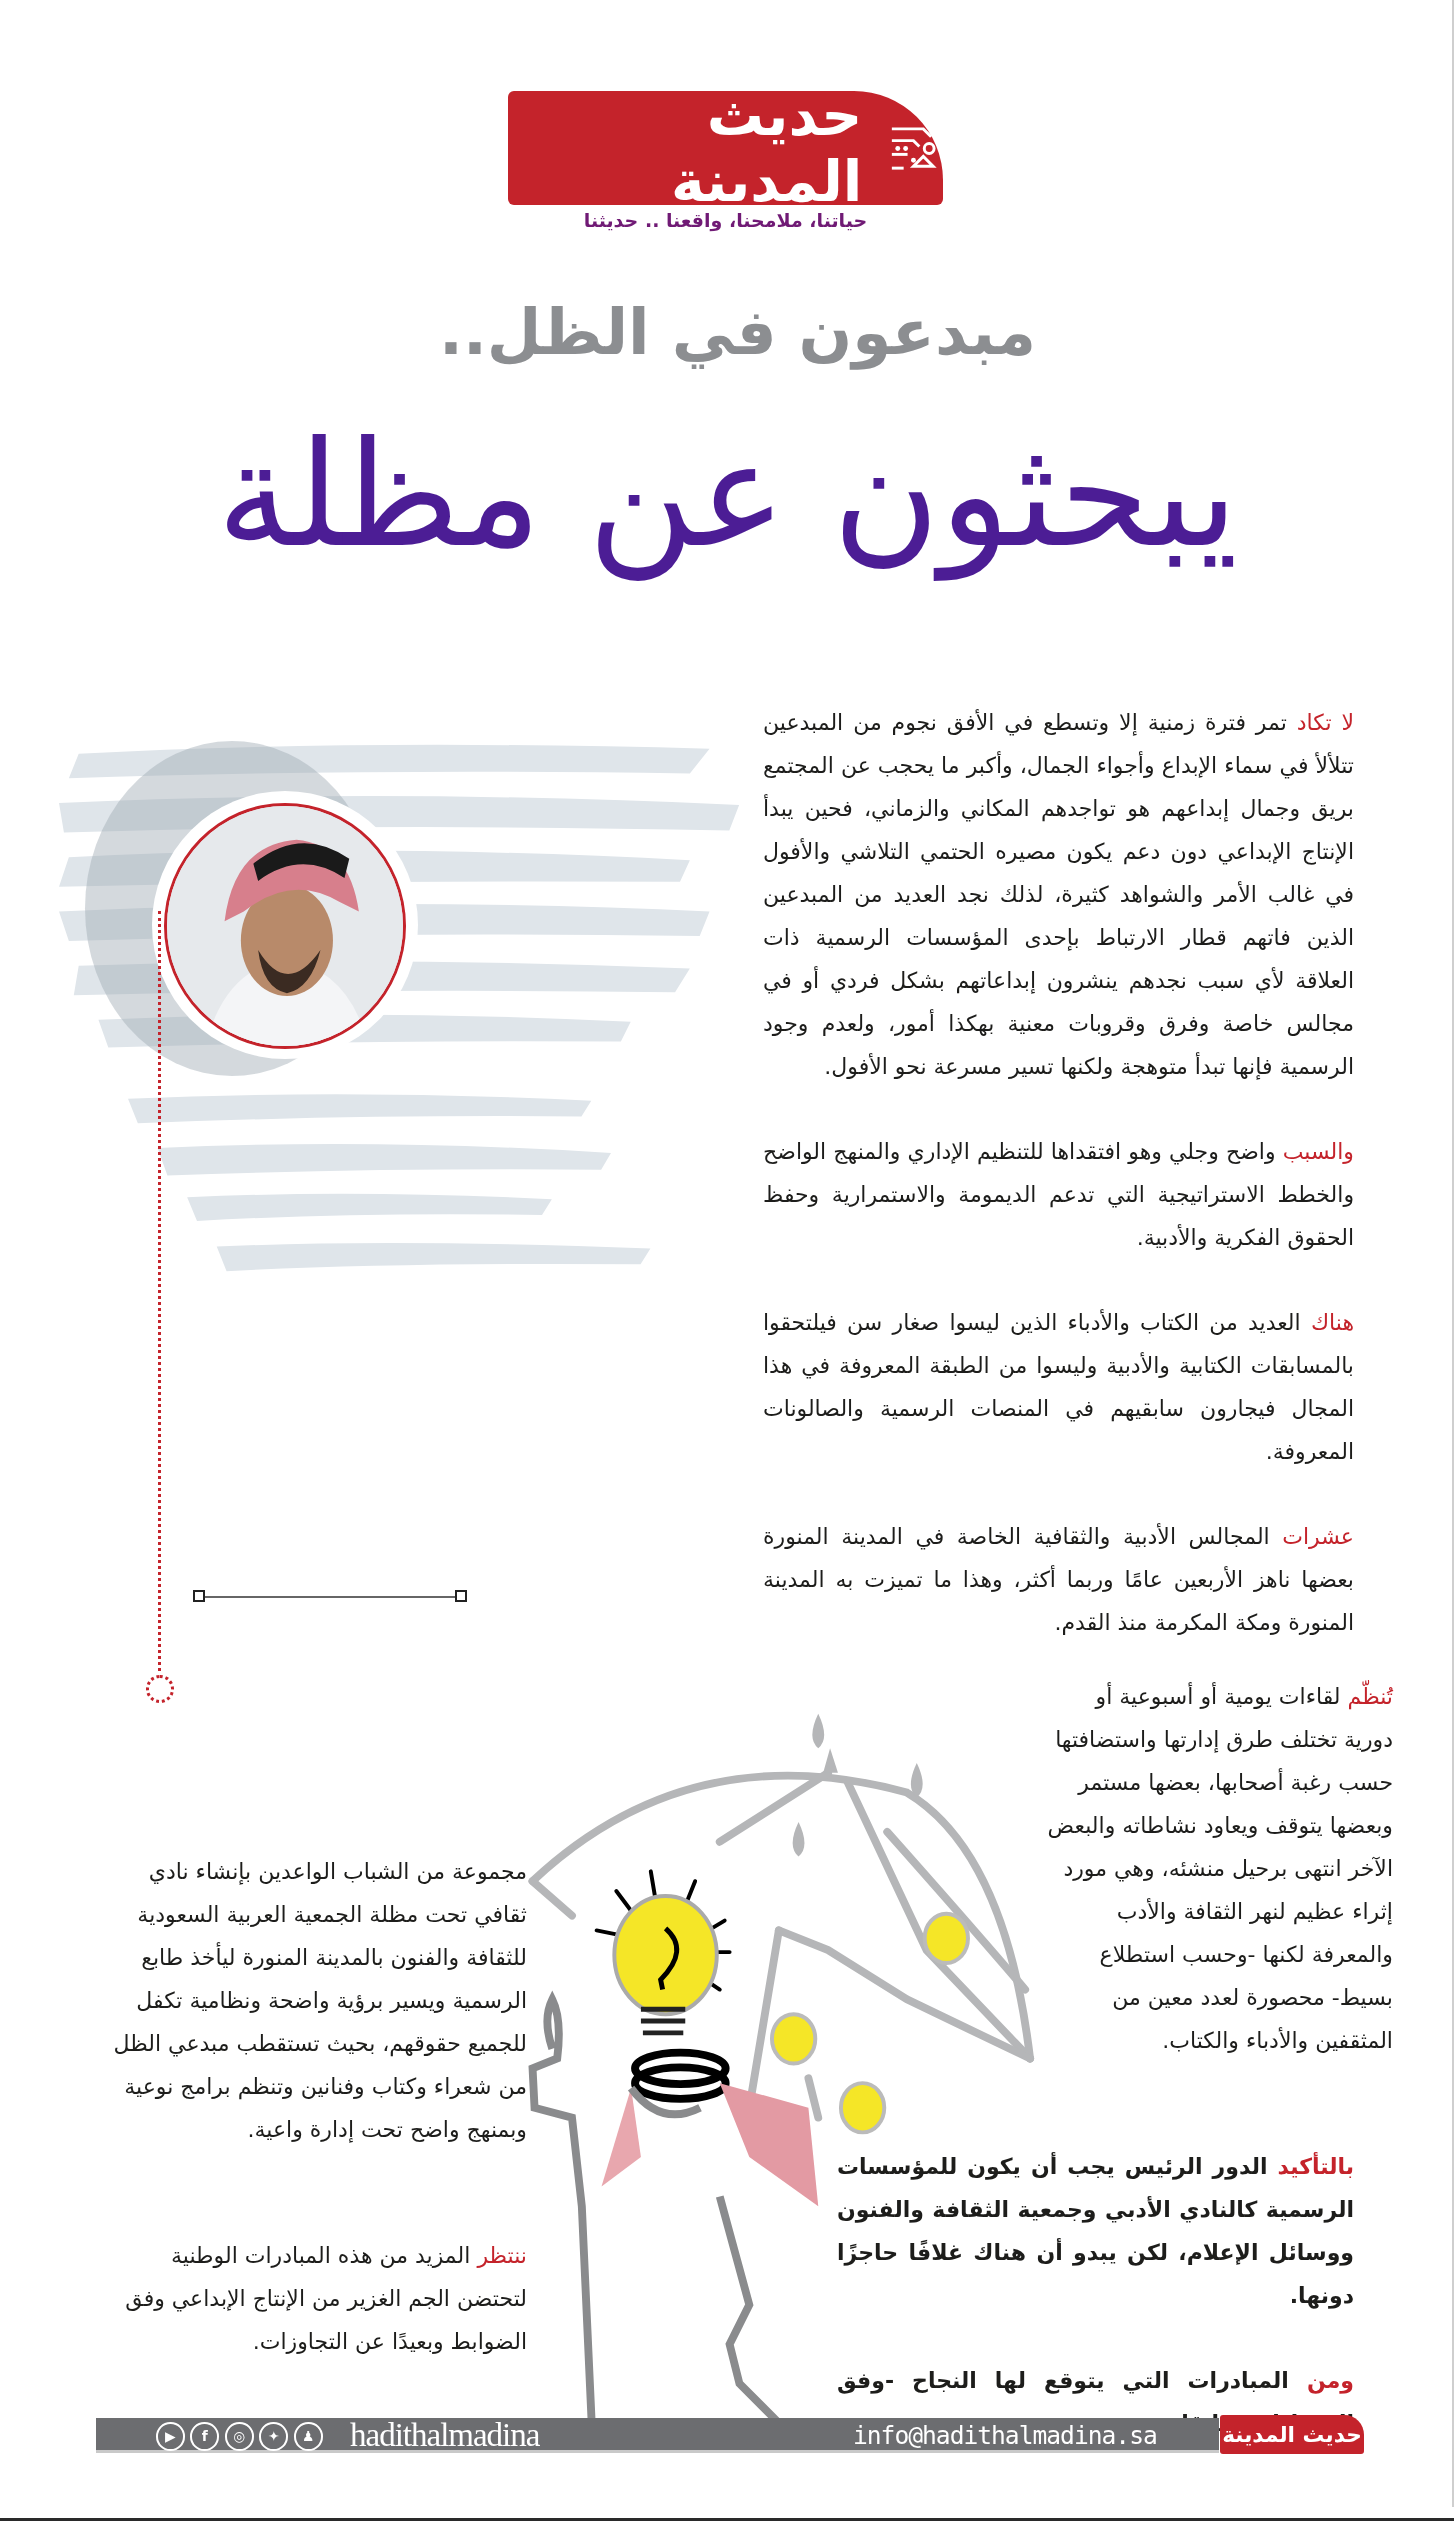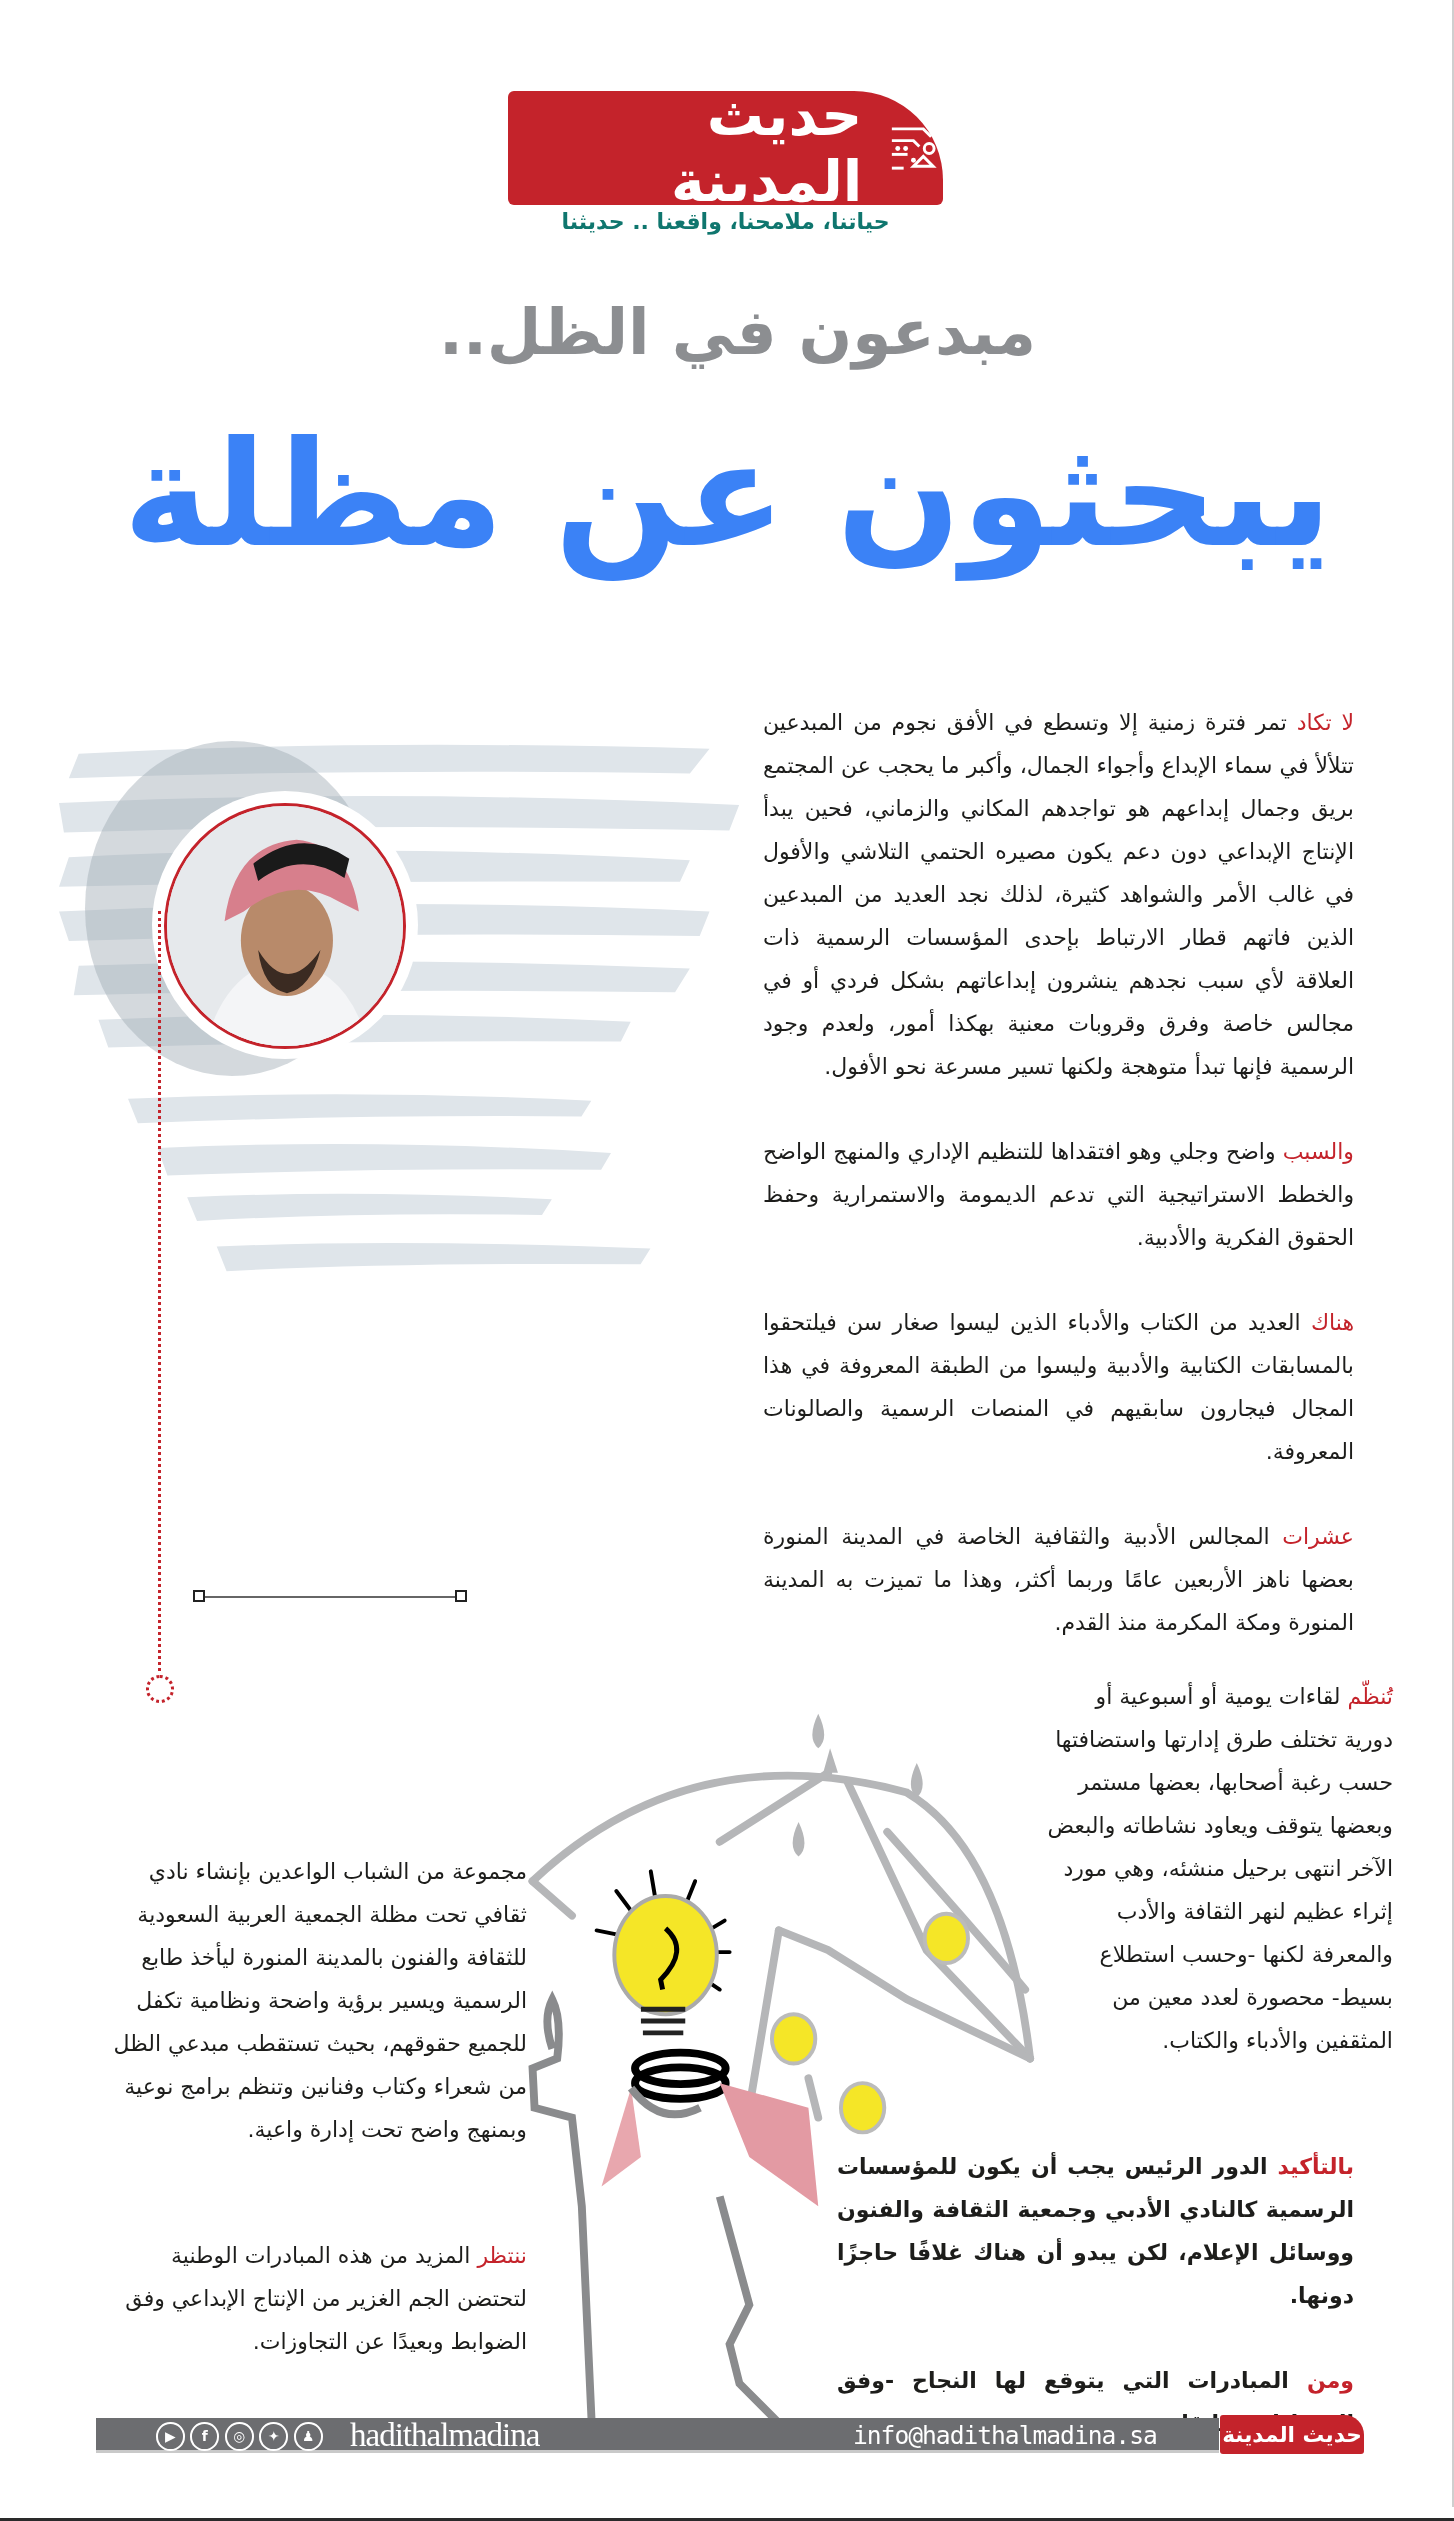--- a/index.html
+++ b/index.html
@@ -6,25 +6,25 @@
   html, body { width: 1455px; height: 2522px; background: #ffffff; overflow: hidden; }
   body { position: relative; font-family: "DejaVu Sans", sans-serif; color: #1d1d1b; }
   .page { position: absolute; left: 0; top: 0; width: 1455px; height: 2522px; background: #fff; }
   .right-border { position: absolute; right: 0; top: 0; width: 3px; height: 2507px; background: #cfcfcf; }
   .bottom-bar { position: absolute; left: 0; bottom: 0; width: 1455px; height: 3.9px; background: #2a2a2a; }
 
   
   .masthead { position: absolute; left: 508px; top: 91px; width: 435px; height: 114px; background: #c4232b; border-radius: 5.9px 89px 5.9px 5.9px; display: flex; align-items: center; justify-content: center; gap: 21.7px; }
   .masthead-logo-text { color: #fff; font-weight: bold; font-size: 57px; font-family: "DejaVu Sans", sans-serif; direction: rtl; letter-spacing: -2px; }
   .circuit-icon { width: 61px; height: 61px; }
-  .tagline { position: absolute; left: 508px; top: 209px; width: 435px; text-align: center; direction: rtl; font-size: 22px; font-weight: bold; color: #0f766e; }
+  .tagline { position: absolute; left: 508px; top: 209px; width: 435px; text-align: center; direction: rtl; font-size: 19px; font-weight: bold; color: #701a75; }
 
   
   .kicker { position: absolute; left: 0; top: 296px; width: 1455px; text-align: center; direction: rtl; font-size: 63px; font-weight: bold; color: #8c8e91; padding-left: 20px; }
-  .headline { position: absolute; left: 0; top: 414px; width: 1455px; text-align: center; direction: rtl; font-size: 146px; font-weight: bold; color: #3b82f6; line-height: 1.1; letter-spacing: -2px; }
+  .headline { position: absolute; left: 0; top: 414px; width: 1455px; text-align: center; direction: rtl; font-size: 146px; font-weight: normal; color: #4c1d95; line-height: 1.1; letter-spacing: -2px; }
 
   
   .brush { position: absolute; left: 59px; top: 734px; width: 690px; height: 552px; }
   .avatar-halo { position: absolute; left: 85px; top: 741px; width: 294px; height: 335px; border-radius: 50%; background: rgba(160,170,180,0.45); }
   .avatar-frame { position: absolute; left: 152px; top: 791px; width: 266px; height: 268px; border-radius: 50%; background: #fff; }
   .avatar { position: absolute; left: 164px; top: 803px; width: 242px; height: 246px; border-radius: 50%; border: 3px solid #c4232b; overflow: hidden; background: #e9ecef; }
   .dotted-line { position: absolute; left: 158px; top: 911px; width: 0; height: 760px; border-left: 3px dotted #c4232b; }
   .dotted-circle { position: absolute; left: 146px; top: 1675px; width: 27.6px; height: 27.6px; border-radius: 50%; border: 3px dotted #c4232b; }
 
   .author-name { position: absolute; left: 197px; top: 1478px; width: 296px; text-align: center; direction: rtl; font-size: 33px; font-weight: bold; color: #4d4d4f; line-height: 1.6; }

